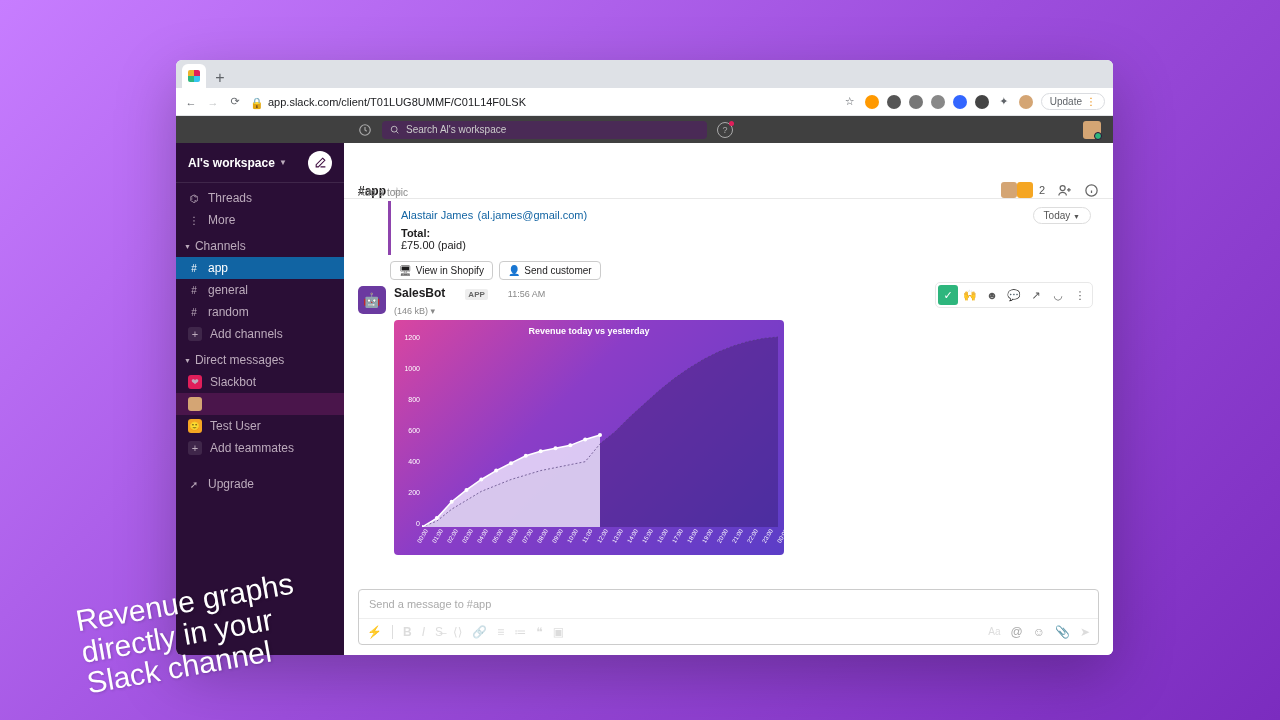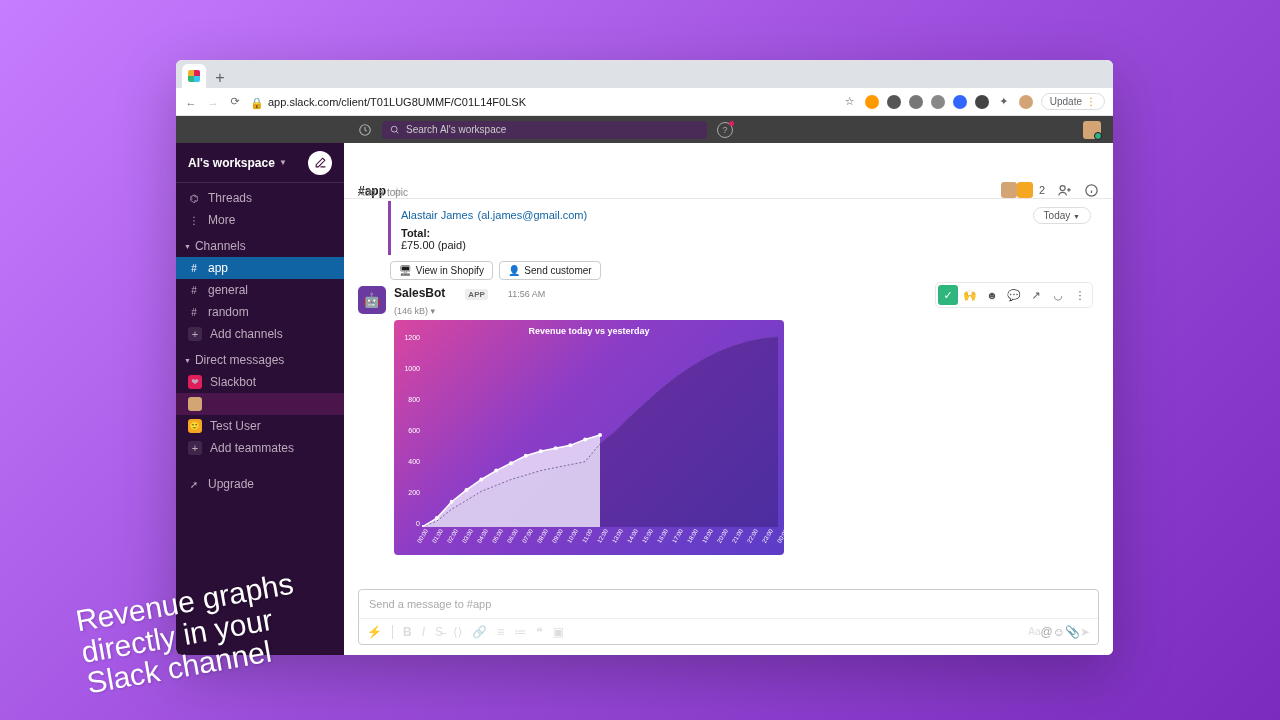--- a/index.html
+++ b/index.html
@@ -72,21 +72,21 @@
   .chart-wrap{width:390px;height:235px;border-radius:4px;overflow:hidden;margin-top:4px;background:linear-gradient(135deg,#d946a0 0%,#8b3dc7 40%,#5b3dc7 100%);position:relative;color:#fff}
   .chart-title{text-align:center;font-size:9px;font-weight:600;padding-top:6px}
   .y-axis{position:absolute;left:4px;top:14px;bottom:28px;width:22px;display:flex;flex-direction:column;justify-content:space-between;font-size:7px;text-align:right}
   .plot{position:absolute;left:28px;right:6px;top:14px;bottom:28px}
   .x-axis{position:absolute;left:28px;right:6px;bottom:4px;height:22px;display:flex;font-size:6px}
   .x-tick{flex:1;text-align:center;transform:rotate(-60deg);transform-origin:center;white-space:nowrap}
   .composer{margin:8px 14px 10px;border:1px solid #ccc;border-radius:4px}
   .comp-input{padding:8px 10px;font-size:11px;color:#aaa}
   .comp-tools{border-top:1px solid #eee;height:26px;display:flex;align-items:center;padding:0 8px;gap:10px;color:#aaa;font-size:12px}
   .comp-tools .sep{width:1px;height:14px;background:#ddd}
-  .comp-right{margin-left:auto;display:flex;align-items:center}
+  .comp-right{margin-left:auto;display:flex;gap:10px;align-items:center}
   .tagline{position:absolute;left:80px;bottom:40px;color:#fff;font-family:"Brush Script MT","Comic Sans MS",cursive;font-size:30px;line-height:1.05;transform:rotate(-10deg);text-shadow:1px 1px 3px rgba(0,0,0,.2)}
   svg{display:block}
 </style>
 </head>
 <body>
 
 <div class="browser">
   <div class="tabbar">
     <div class="tab">
         <div class="slack-logo"></div>

